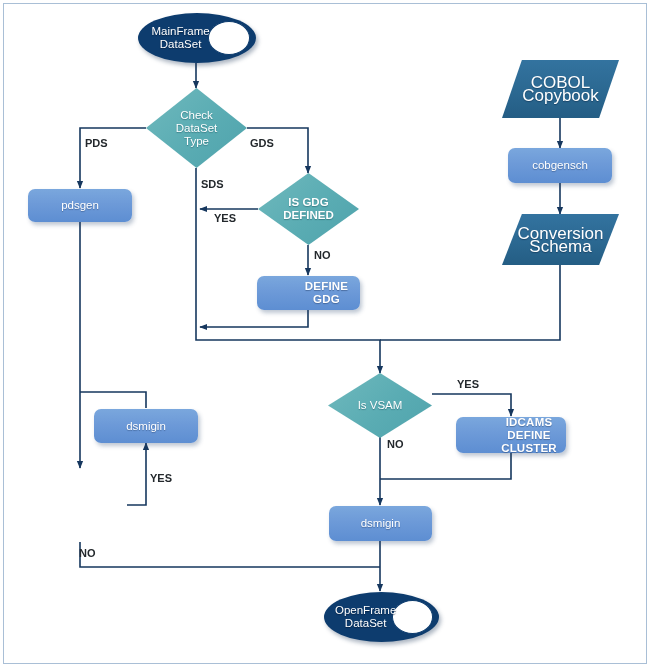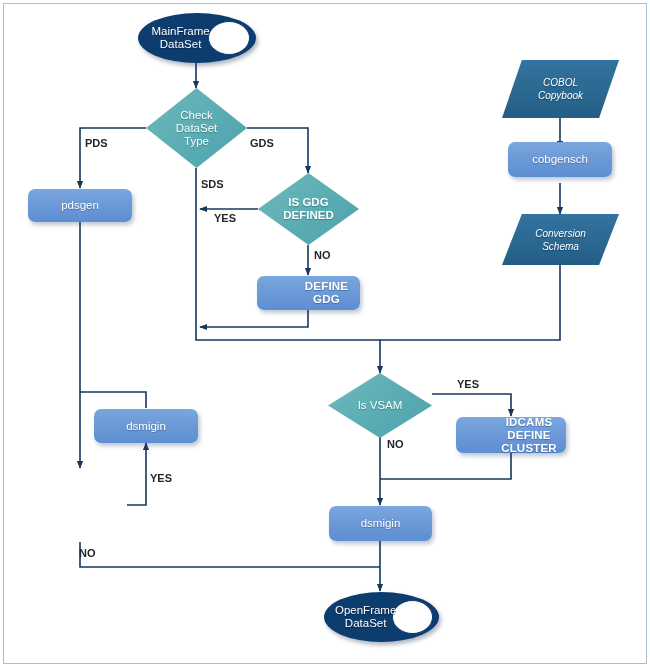--- a/index.html
+++ b/index.html
@@ -82,24 +82,23 @@
   .data-para{position:absolute;}
   .data-para .shape{
     position:absolute;left:0;top:0;width:100%;height:100%;
     background:linear-gradient(180deg,#33739f 0%,#2b6891 55%,#245d84 100%);
     clip-path:polygon(17% 0,100% 0,83% 100%,0 100%);
     filter:drop-shadow(2px 3px 3px rgba(25,60,95,.35));
   }
   .data-para .plabel{
     position:relative;z-index:2;width:100%;height:100%;
     display:flex;align-items:center;justify-content:center;
-    color:#ffffff;font-size:10px;line-height:13px;
+    color:#ffffff;font-size:17px;line-height:13px;
     text-align:center;
     text-shadow:0 1px 1px rgba(10,40,70,.5);
-    font-style:italic;
   }
 
   
   .elabel{
     position:absolute;
     color:#23282c;
     font-size:11px;
     font-weight:bold;
     white-space:nowrap;
   }
@@ -196,21 +195,21 @@
   <div class="data-para" style="left:502px;top:60px;width:117px;height:58px;">
     <div class="shape"></div>
     <div class="plabel">
       <span>
         <span>COBOL</span><br>
         <span>Copybook</span>
       </span>
     </div>
   </div>
 
-  <div class="node proc" style="left:508px;top:142px;width:104px;height:35px;">
+  <div class="node proc" style="left:508px;top:148px;width:104px;height:35px;">
     <span>cobgensch</span>
   </div>
 
   <div class="data-para" style="left:502px;top:214px;width:117px;height:51px;">
     <div class="shape"></div>
     <div class="plabel">
       <span>
         <span>Conversion</span><br>
         <span>Schema</span>
       </span>

